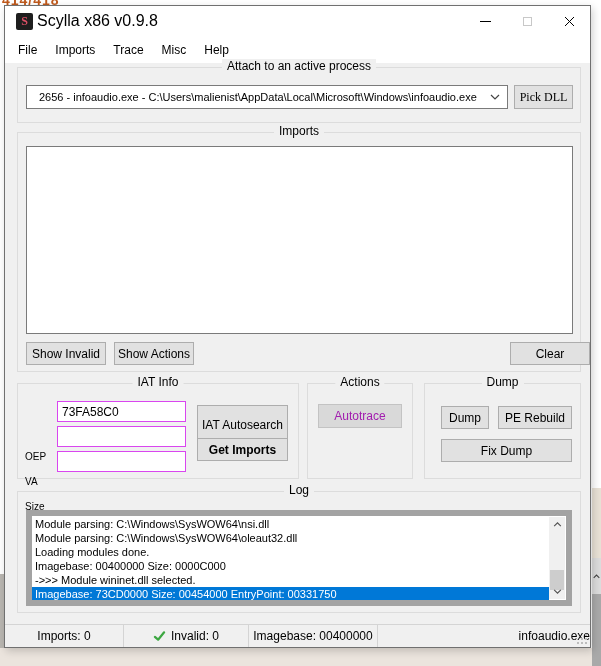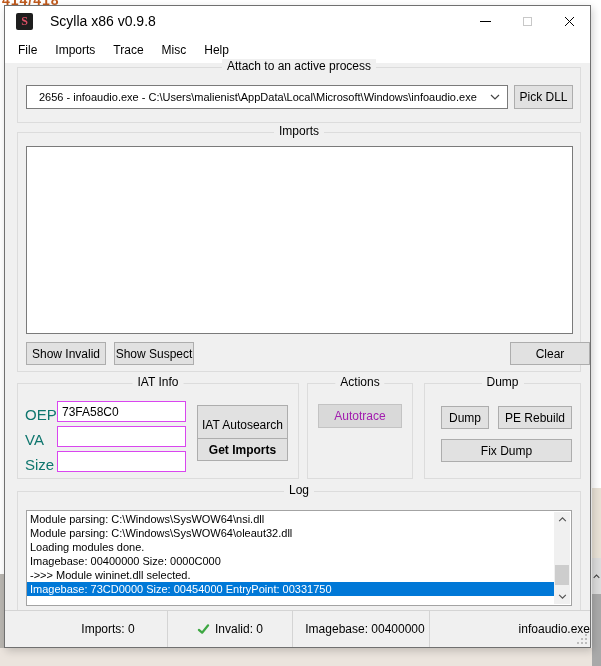--- a/index.html
+++ b/index.html
@@ -20,21 +20,21 @@
 
   
   .win { position:absolute; left:4px; top:5px; width:587px; height:643px; background:#f0f0f0;
     border:1px solid #707070; box-shadow:2px 3px 8px rgba(0,0,0,0.18); }
 
   .titlebar { position:absolute; left:0; top:0; width:100%; height:30px; background:#ffffff;
     display:flex; align-items:center; }
   .app-icon { width:17px; height:17px; margin-left:11px; background:#1e1e1e; border-radius:2px;
     display:flex; align-items:center; justify-content:center;
     color:#dd5066; font-size:12px; font-weight:bold; font-family:"Liberation Serif",serif; }
-  .title-text { margin-left:17px; font-size:14px; color:#000; }
+  .title-text { margin-left:4px; font-size:16px; color:#000; }
   .caption-btns { position:absolute; right:0; top:0; height:30px; display:flex; }
   .cap-btn { width:42px; height:30px; display:flex; align-items:center; justify-content:center; }
   .min-glyph { width:11px; height:1px; background:#000; }
   .max-glyph { width:9px; height:9px; border:1px solid #c8c8c8; }
 
   .menubar { position:absolute; left:0; top:30px; width:100%; height:27px; background:#ffffff;
     display:flex; align-items:center; padding-left:4px; }
   .menu-item { font-size:12px; color:#000; padding:4px 9px; }
 
   
@@ -46,41 +46,41 @@
     display:flex; align-items:center; justify-content:center; white-space:nowrap; }
   .btn.disabled { background:#d9d9d9; border-color:#c3c3c3; color:#a21caf; }
 
   .combo { position:absolute; left:21px; top:79px; width:482px; height:24px; background:#fff;
     border:1px solid #7a7a7a; display:flex; align-items:center; }
   .combo-text { font-size:11px; padding-left:12px; flex:1; white-space:nowrap; overflow:hidden; }
   .combo-arrow { width:24px; display:flex; align-items:center; justify-content:center; }
 
   .listbox { position:absolute; background:#ffffff; border:1px solid #7a7a7a; }
 
-  .field-label { position:absolute; font-size:15px; color:#0f766e; }
+  .field-label { position:absolute; font-size:10px; color:#000000;margin-top:45px; }
   .field { position:absolute; width:129px; height:21px; background:#fff; border:1px solid #d946ef;
     font-size:12px; padding:0 4px; font-family:"Liberation Sans","DejaVu Sans",sans-serif; outline:none; }
 
   
   .log-list { position:absolute; left:21px; top:504px; width:546px; height:96px; background:#fff;
-    border:1px solid #a3a3a3; overflow:hidden; }
+    border:6px solid #a3a3a3; overflow:hidden; }
   .log-lines { position:absolute; left:0; top:1px; right:17px; }
   .log-line { font-size:11px; line-height:14px; padding-left:3px; white-space:nowrap; color:#000; }
   .log-line.selected { background:#0078d7; color:#fff; }
 
   .vscroll { position:absolute; top:1px; right:1px; bottom:1px; width:16px; background:#f0f0f0; }
   .vs-arrow { position:absolute; left:0; width:16px; height:15px; display:flex; align-items:center; justify-content:center; }
   .vs-up { top:0; } .vs-down { bottom:0; }
   .vs-thumb { position:absolute; left:1px; width:14px; top:53px; height:20px; background:#cdcdcd; }
 
   
-  .statusbar { position:absolute; left:0; bottom:0; width:100%; height:37px; background:#f0f0f0;
-    border-top:1px solid #d4d4d4; display:flex; align-items:center; font-size:12px;padding-left:44px; }
+  .statusbar { position:absolute; left:0; bottom:0; width:100%; height:23px; background:#f0f0f0;
+    border-top:1px solid #d4d4d4; display:flex; align-items:center; font-size:12px; }
   .sb-seg { height:100%; display:flex; align-items:center; justify-content:center; border-right:1px solid #d4d4d4; }
-  .sb-1 { width:119px; } .sb-2 { width:125px; } .sb-3 { width:129px;margin-left:8px; }
+  .sb-1 { width:119px; } .sb-2 { width:125px; } .sb-3 { width:129px; }
   .sb-4 { flex:1; justify-content:flex-end; padding-left:8px; border-right:none; }
   .sb-check { margin-right:5px; display:flex; align-items:center; }
   .grip { position:absolute; right:3px; bottom:3px; width:12px; height:12px; }
   .grip i { position:absolute; width:2px; height:2px; background:#bdbdbd; }
 </style>
 </head>
 <body>
 
 <div class="stage">
 
@@ -128,28 +128,28 @@
       <span class="group-title">Attach to an active process</span>
     </div>
     <div class="combo">
       <span class="combo-text">2656 - infoaudio.exe - C:\Users\malienist\AppData\Local\Microsoft\Windows\infoaudio.exe</span>
       <span class="combo-arrow">
         <svg width="10" height="6" viewBox="0 0 10 6">
             <polyline points="1,1 5,5 9,1" fill="none" stroke="#444" stroke-width="1.2"></polyline>
           </svg>
       </span>
     </div>
-    <button class="btn" style="left:509px; top:79px; width:59px; height:24px;">Pick DLL</button>
+    <button class="btn" style="left:509px; top:79px; width:59px; height:24px;font-family:Liberation Serif, serif;">Pick DLL</button>
 
     <div class="group" style="left:12px; top:126px; width:564px; height:240px;">
       <span class="group-title">Imports</span>
     </div>
     <div class="listbox" style="left:21px; top:140px; width:547px; height:188px;"></div>
     <button class="btn" style="left:21px; top:336px; width:80px; height:23px;">Show Invalid</button>
-    <button class="btn" style="left:109px; top:336px; width:80px; height:23px;">Show Suspect</button>
+    <button class="btn" style="left:109px; top:336px; width:80px; height:23px;">Show Actions</button>
     <button class="btn" style="left:505px; top:336px; width:80px; height:23px;">Clear</button>
 
     <div class="group" style="left:12px; top:377px; width:282px; height:96px;">
       <span class="group-title">IAT Info</span>
     </div>
     <span class="field-label" style="left:20px; top:400px;">OEP</span>
     <input class="field" style="left: 52px; top: 395px;" value="73FA58C0">
     <span class="field-label" style="left:20px; top:425px;">VA</span>
     <input class="field" style="left: 52px; top: 420px;" value="">
     <span class="field-label" style="left:20px; top:450px;">Size</span>

